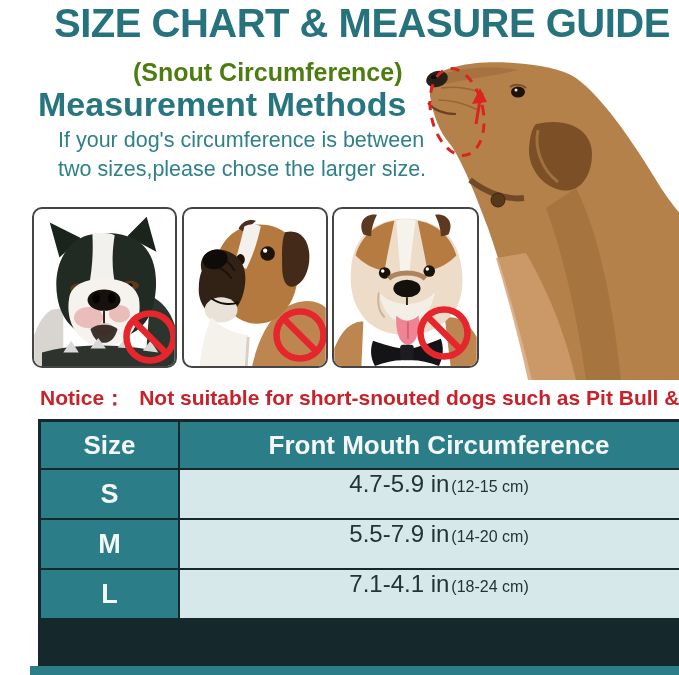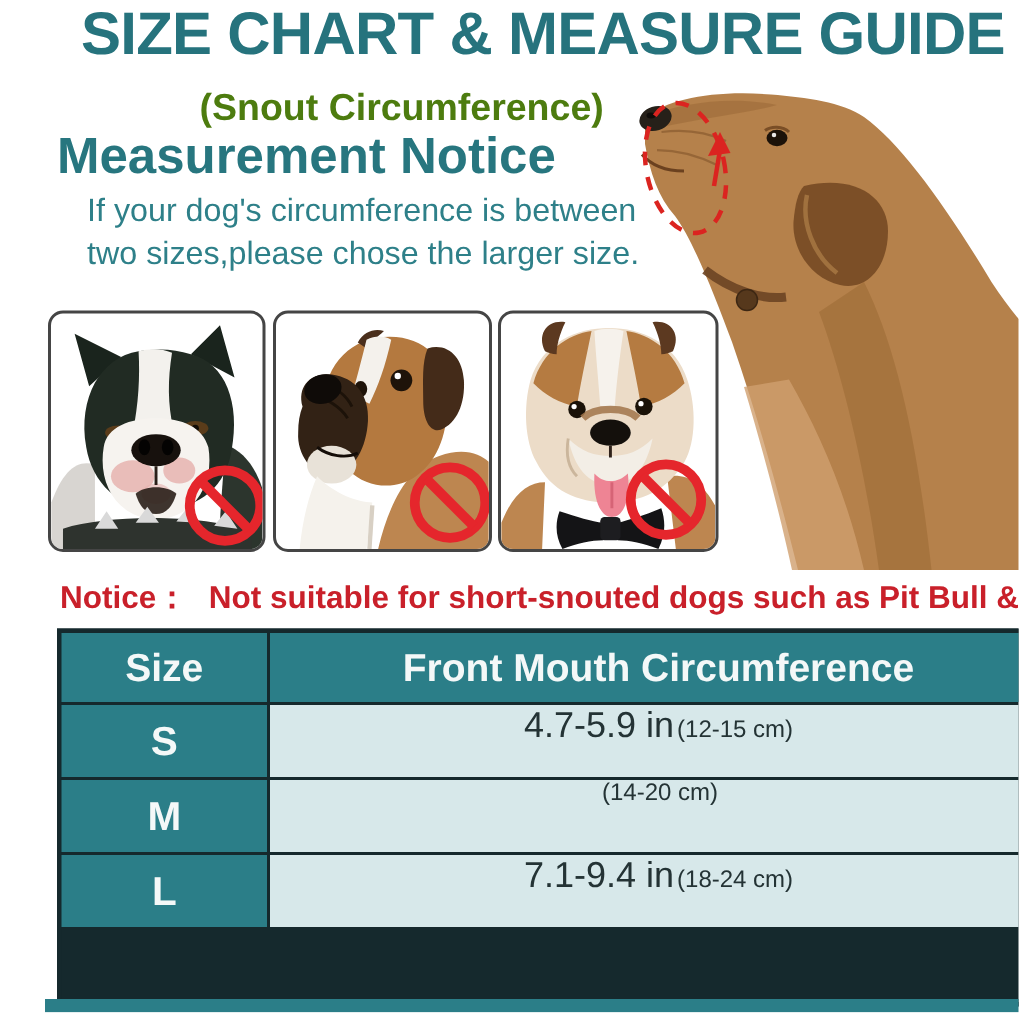--- a/index.html
+++ b/index.html
@@ -43,21 +43,21 @@
   .val .cm{font-size:16px;margin-left:2px;}
   .strip{left:0;top:666px;width:679px;height:9px;background:#2B7E88;}
 </style>
 </head>
 <body>
 
 <div class="canvas">
 
   <div class="abs title">SIZE CHART &amp; MEASURE GUIDE</div>
   <div class="abs subtitle">(Snout Circumference)</div>
-  <div class="abs method">Measurement Notice</div>
+  <div class="abs method">Measurement Methods</div>
   <div class="abs instr">
     <div>If your dog's circumference is between</div>
     <div>two sizes,please chose the larger size.</div>
   </div>
 
   <svg class="abs maindog" viewBox="0 0 283 332" xmlns="http://www.w3.org/2000/svg">
     <path fill="#B5814B" d="M4,30 C20,18 50,12 88,15 C112,17 135,20 150,30 C175,48 205,90 235,140 C252,166 268,182 283,194 L283,332 L106,332 C96,292 82,238 62,180 C50,148 36,112 24,96 C13,84 7,66 4,48 Z"></path>
     <path fill="#9C6A39" opacity="0.6" d="M4,30 C30,20 62,16 92,22 C70,28 40,31 14,37 Z"></path>
     <path fill="#95632F" opacity="0.45" d="M150,140 C170,180 185,240 195,332 L160,332 C150,260 135,200 120,160 Z"></path>
     <path fill="#CF9F6E" opacity="0.8" d="M70,210 C85,260 95,300 102,332 L150,332 C138,280 120,240 100,205 Z"></path>
@@ -168,26 +168,27 @@
     <div class="cell teal hdr">Front Mouth Circumference</div>
 
     <div class="cell teal szc">S</div>
     <div class="cell light val">
       <span class="in">4.7-5.9 in</span>
         <span class="cm">(12-15 cm)</span>
     </div>
 
     <div class="cell teal szc">M</div>
     <div class="cell light val">
+      <span class="in">5.5-7.9 in</span>
         <span class="cm">(14-20 cm)</span>
     </div>
 
     <div class="cell teal szc">L</div>
     <div class="cell light val">
-      <span class="in">7.1-9.4 in</span>
+      <span class="in">7.1-4.1 in</span>
         <span class="cm">(18-24 cm)</span>
     </div>
 
   </div>
 
   <div class="abs strip"></div>
 
 </div>
 
 </body></html>

